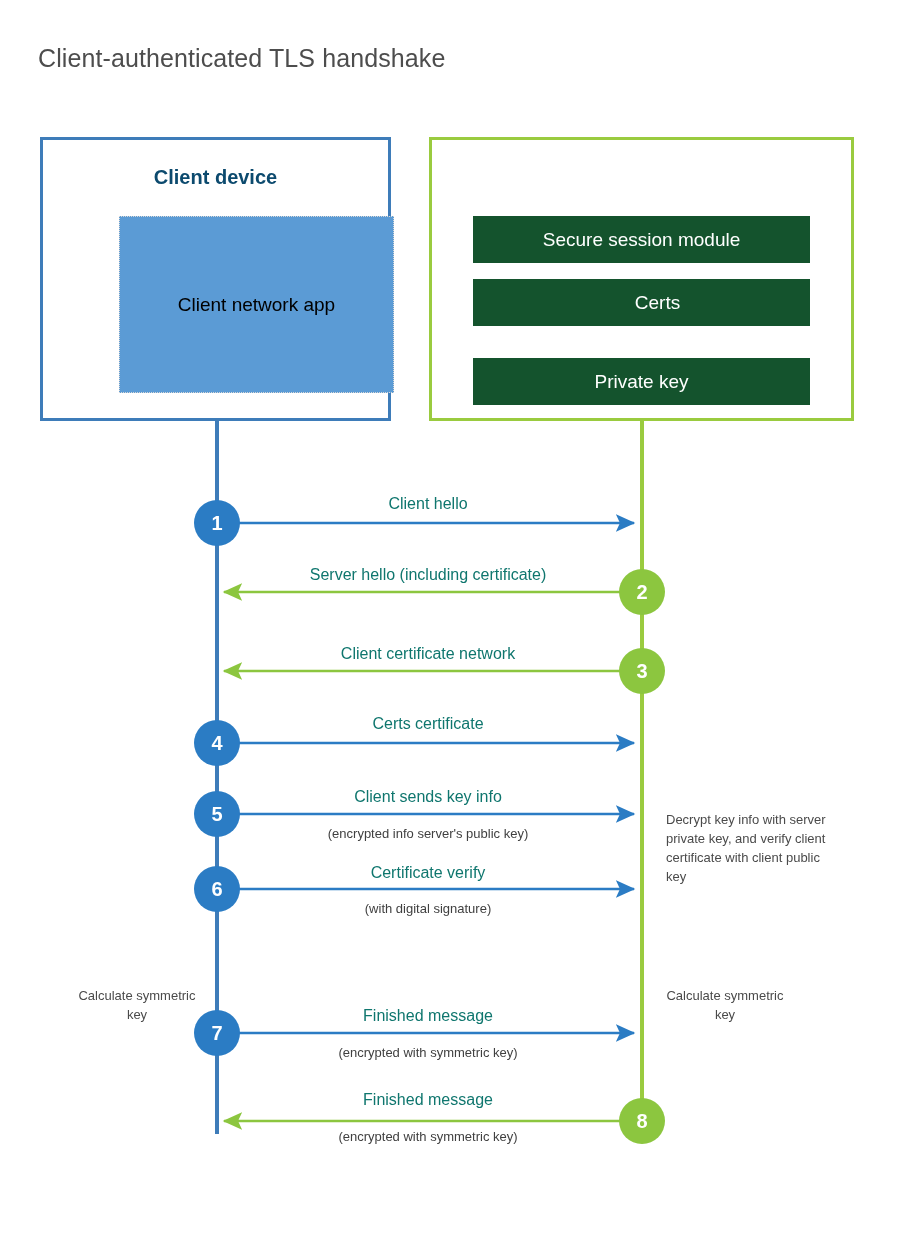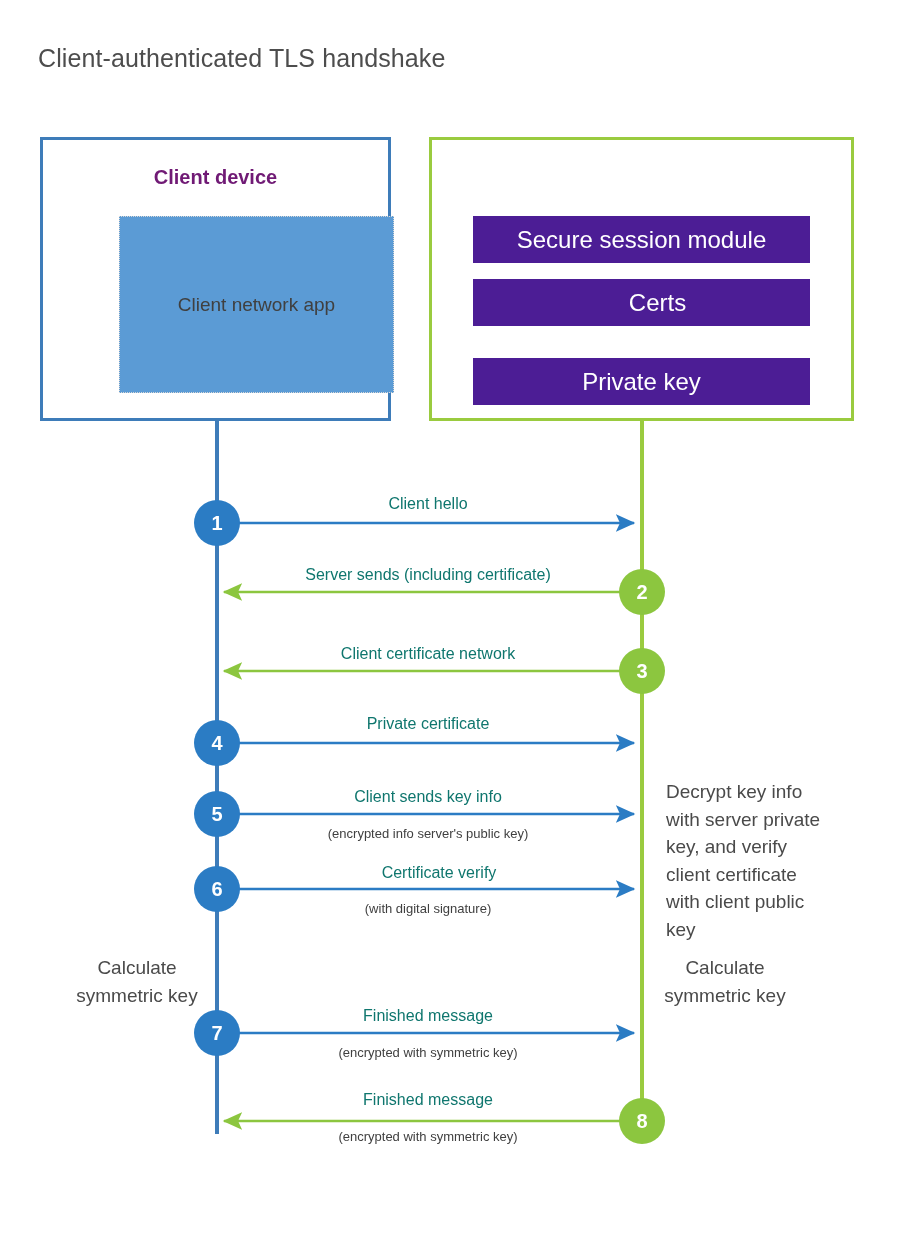--- a/index.html
+++ b/index.html
@@ -56,54 +56,54 @@
     border: 3px solid #9acb3f;
   }
   .party-title {
     position: absolute;
     left: 0;
     right: 0;
     top: 26px;
     text-align: center;
     font-size: 20px;
     font-weight: bold;
-    color: #701a75;
+    color: #0c4a6e;
   }
 
   
   .app-block {
     position: absolute;
     left: 76px;
     top: 76px;
     width: 275px;
     height: 177px;
     background: #5b9bd5;
     border: 1px dotted #d8d8d8;
     box-sizing: border-box;
     display: flex;
     align-items: center;
     justify-content: center;
-    color: #404040;
+    color: #000000;
     font-size: 19px;
     text-align: center;
     line-height: 1.35;
   }
 
   
   .module-bar {
     position: absolute;
     left: 41px;
     width: 337px;
     height: 47px;
-    background: #4c1d95;
+    background: #14532d;
     display: flex;
     align-items: center;
     justify-content: center;
     color: #ffffff;
-    font-size: 24px;
+    font-size: 19px;
     box-sizing: border-box;
   }
   .module-bar.m0 { top: 76px; }
   .module-bar.m1 { top: 139px; padding-left: 32px; }
   .module-bar.m2 { top: 202px; margin-top: 16px; }
 
   
   .lifeline {
     position: absolute;
     width: 4px;
@@ -160,23 +160,24 @@
     text-align: center;
     font-size: 13px;
     color: #404040;
     white-space: nowrap;
     transform: translateX(-50%);
   }
 
   
   .side-note {
     position: absolute;
-    font-size: 19px;
+    font-size: 13px;
     line-height: 1.45;
     color: #4a4a4a;
+    margin-top: 33px;
   }
   .side-note.right { left: 666px; }
   .side-note.calc-left {
     left: 137px;
     text-align: center;
     transform: translateX(-50%);
   }
   .side-note.calc-right {
     left: 725px;
     text-align: center;
@@ -235,30 +236,30 @@
   <div class="step-circle c-green" style="left:619px; top:553px;">2</div>
   <div class="step-circle c-green" style="left:619px; top:632px;">3</div>
   <div class="step-circle c-blue" style="left:194px; top:704px;">4</div>
   <div class="step-circle c-blue" style="left:194px; top:775px;">5</div>
   <div class="step-circle c-blue" style="left:194px; top:850px;">6</div>
   <div class="step-circle c-blue" style="left:194px; top:994px;">7</div>
   <div class="step-circle c-green" style="left:619px; top:1082px;">8</div>
 
   <div class="msg-label" style="left:428px; top:479px;">Client hello</div>
 
-  <div class="msg-label" style="left:428px; top:550px;">Server sends (including certificate)</div>
+  <div class="msg-label" style="left:428px; top:550px;">Server hello (including certificate)</div>
 
   <div class="msg-label" style="left:428px; top:629px;">Client certificate network</div>
 
-  <div class="msg-label" style="left:428px; top:699px;">Private certificate</div>
+  <div class="msg-label" style="left:428px; top:699px;">Certs certificate</div>
 
   <div class="msg-label" style="left:428px; top:772px;">Client sends key info</div>
   <div class="msg-sub" style="left:428px; top:810px;">(encrypted info server's public key)</div>
 
-  <div class="msg-label" style="left:428px; top:848px;margin-left:11px;">Certificate verify</div>
+  <div class="msg-label" style="left:428px; top:848px;">Certificate verify</div>
   <div class="msg-sub" style="left:428px; top:885px;">(with digital signature)</div>
 
   <div class="msg-label" style="left:428px; top:991px;">Finished message</div>
   <div class="msg-sub" style="left:428px; top:1029px;">(encrypted with symmetric key)</div>
 
   <div class="msg-label" style="left:428px; top:1075px;">Finished message</div>
   <div class="msg-sub" style="left:428px; top:1113px;">(encrypted with symmetric key)</div>
 
   <div class="side-note right" style="top:762px; width:164px;">Decrypt key info with server private key, and verify client certificate with client public key</div>
 

